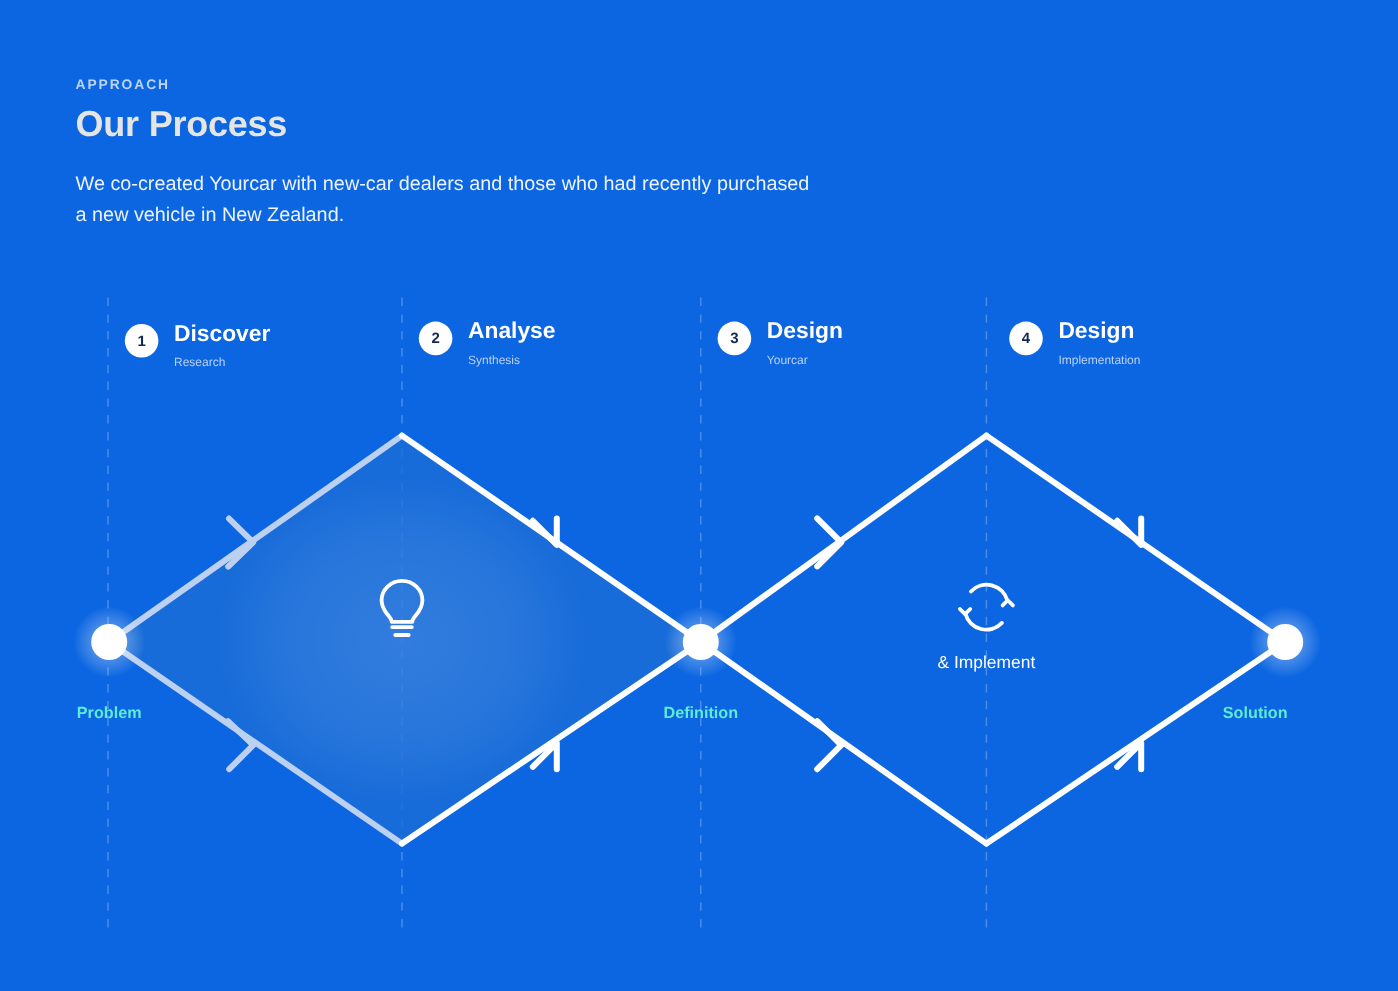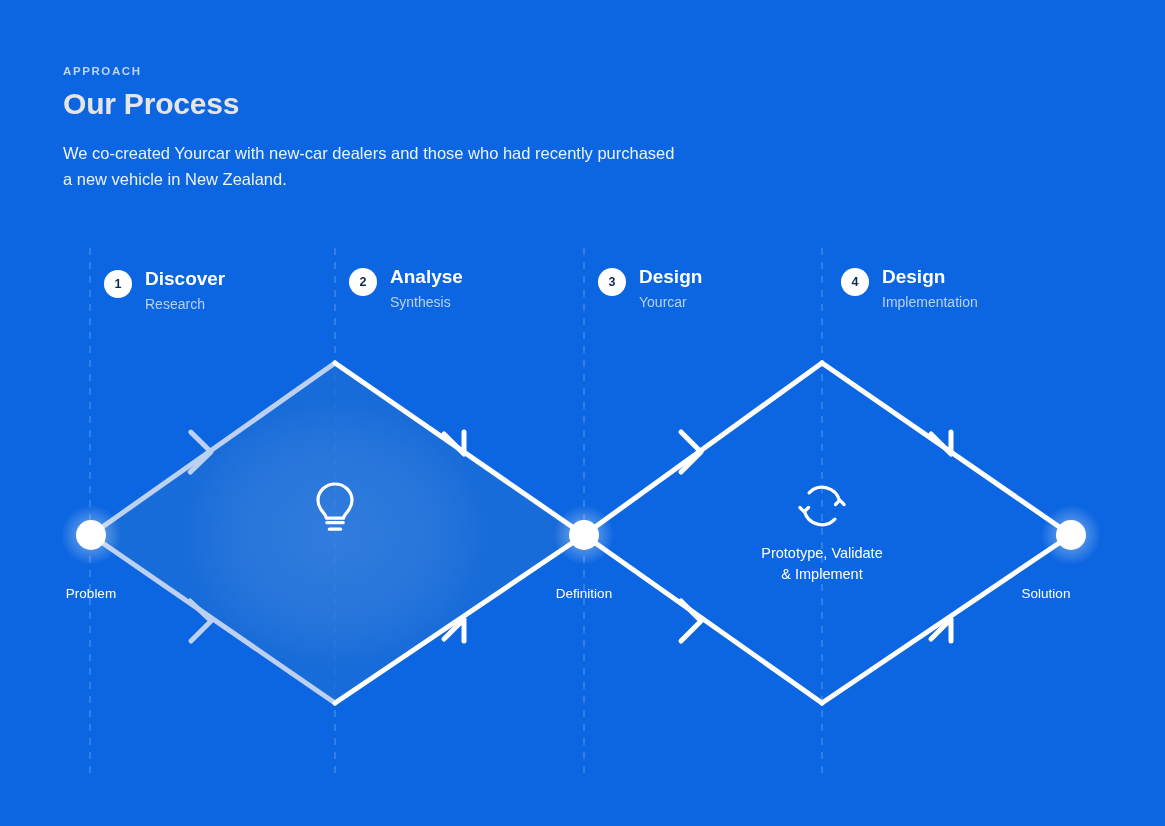--- a/index.html
+++ b/index.html
@@ -78,42 +78,42 @@
     margin-left: 13px;
   }
   .step-title {
     font-size: 19px;
     font-weight: bold;
     color: #ffffff;
     line-height: 1.12;
     white-space: nowrap;
   }
   .step-sub {
-    font-size: 14px;
+    font-size: 10px;
     color: #b9d1f3;
     line-height: 1.1;
     margin-top: 8px;
     white-space: nowrap;
   }
 
   
   #diagram {
     position: absolute;
     left: 0;
     top: 0;
     width: 1165px;
     height: 826px;
   }
 
   
   .node-label {
     position: absolute;
     font-size: 13.5px;
-    font-weight: normal;
-    color: #ffffff;
+    font-weight: bold;
+    color: #5eead4;
     white-space: nowrap;
     transform: translateX(-50%);
   }
 
   
   .phase {
     position: absolute;
     transform: translateX(-50%);
     text-align: center;
     width: 260px;
@@ -258,18 +258,17 @@
   <div class="phase" style="left:822px; top:478px;">
     <div class="phase-icon">
       <svg width="56" height="52" viewBox="0 0 56 52" fill="none" stroke="#ffffff" stroke-width="3.2" stroke-linecap="round" stroke-linejoin="round">
         <path d="M10.5 31.5 a18 18 0 0 0 30.4 7.6"></path>
         <path d="M45.5 20.5 a18 18 0 0 0 -30.4 -7.6"></path>
         <polyline points="41.5,24.5 45.8,20.2 50.1,24.5"></polyline>
         <polyline points="5.9,27.5 10.2,31.8 14.5,27.5"></polyline>
       </svg>
     </div>
     <div class="phase-caption">
-      <div>Prototype, Validate</div>
       <div>&amp; Implement</div>
     </div>
   </div>
 
 </div>
 
 </body></html>

